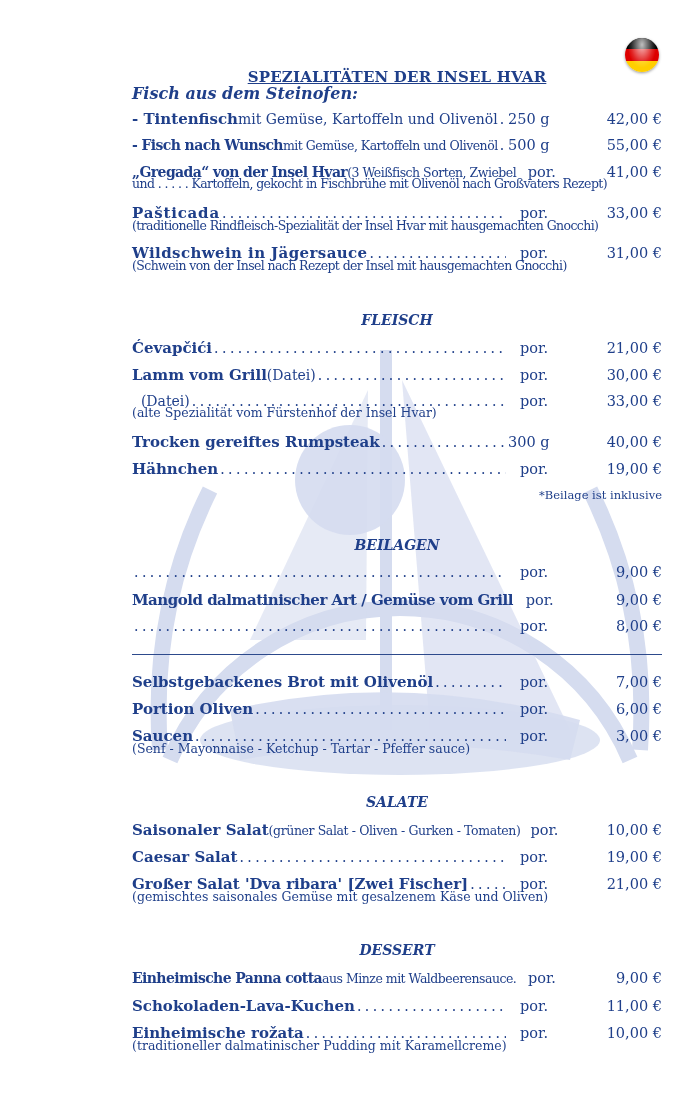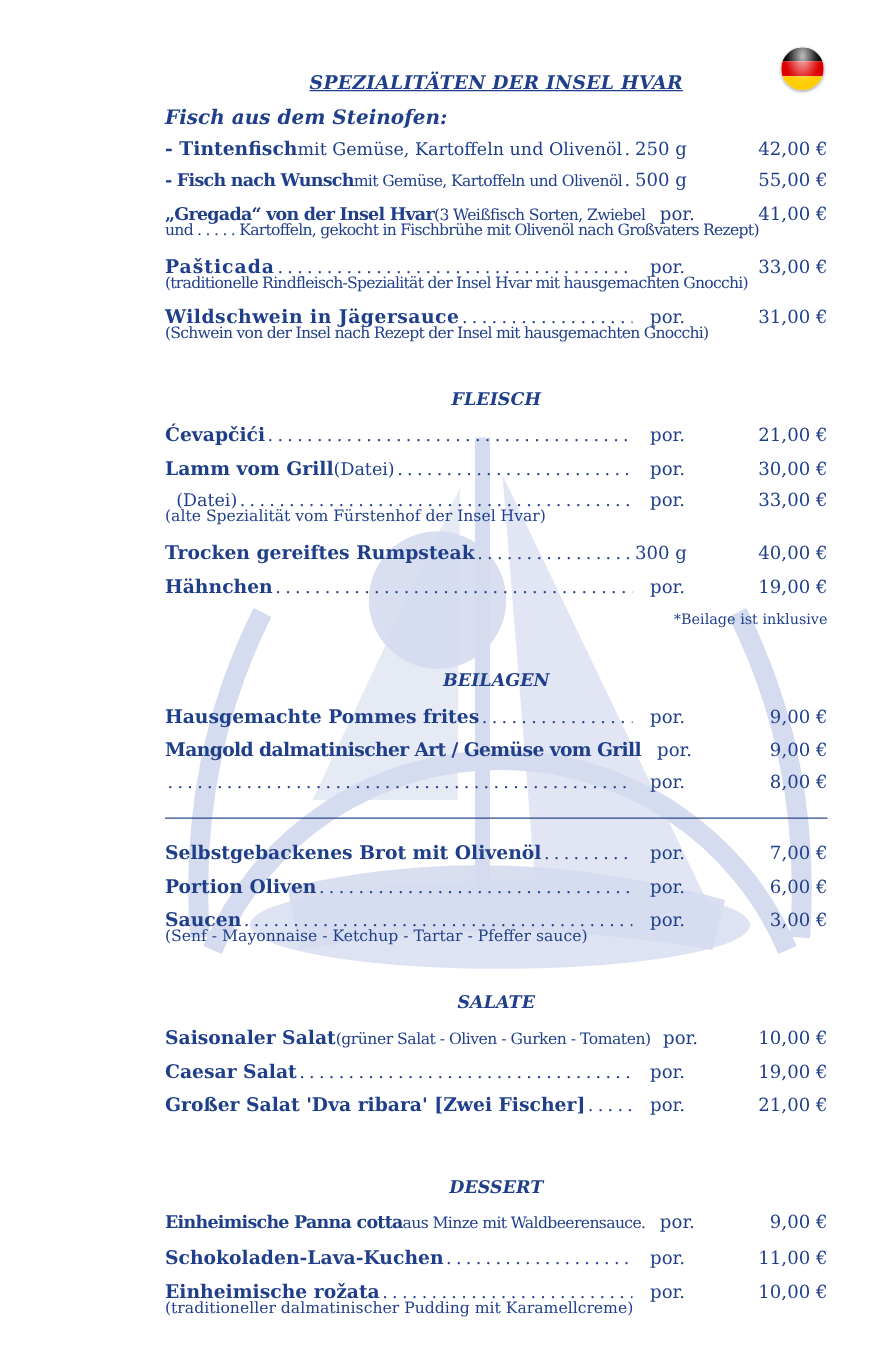--- a/index.html
+++ b/index.html
@@ -5,21 +5,21 @@
   html, body { margin: 0; padding: 0; background: #ffffff; }
   body { width: 699px; height: 1096px; position: relative; overflow: hidden;
          font-family: "DejaVu Serif", "Liberation Serif", serif; color: #1f3f8a; }
   .watermark { position: absolute; left: 130px; top: 310px; width: 540px; height: 470px; z-index: 0; }
   .flag { position: absolute; left: 625px; top: 38px; width: 34px; height: 34px; border-radius: 50%;
           overflow: hidden; box-shadow: 0 1px 3px rgba(0,0,0,0.4); z-index: 2; }
   .flag .stripe { height: 33.34%; }
   .flag .gloss { position: absolute; left: 0; top: 0; width: 100%; height: 100%; border-radius: 50%;
                  background: radial-gradient(ellipse at 50% 20%, rgba(255,255,255,0.75) 0%, rgba(255,255,255,0.15) 45%, rgba(255,255,255,0) 60%); }
   .content { position: absolute; left: 132px; top: 0; width: 530px; z-index: 1; }
-  .title { position: absolute; top: 57px; left: 0; width: 530px; text-align: center; font-style: italic; font-weight: bold;
+  .title { position: absolute; top: 68px; left: 0; width: 530px; text-align: center; font-weight: bold;
            font-size: 15px; text-decoration: underline; letter-spacing: 0.2px; }
   .subtitle { position: absolute; top: 84px; left: 0; font-style: italic; font-weight: bold; font-size: 16px; }
   .section-title { position: absolute; left: 0; width: 530px; text-align: center; font-style: italic; font-weight: bold; font-size: 14px; }
   .item { position: absolute; left: 0; width: 530px; }
   .row { display: flex; align-items: baseline; font-size: 14.5px; white-space: nowrap; }
   .name { font-weight: bold; font-size: 15px; }
   .extra { font-weight: normal; font-size: 14px; }
   .small .name { font-size: 14px; letter-spacing: -0.6px; }
   .small .extra { font-size: 12.5px; letter-spacing: -0.5px; }
   .dots { flex: 1; overflow: hidden; margin: 0 2px; font-size: 14px; }
@@ -151,21 +151,20 @@
         <span class="dots"></span>
         <span class="unit">por.</span>
         <span class="price">19,00 €</span>
       </div>
   </div>
   <div class="note" style="top:488px">*Beilage ist inklusive</div>
 
   <div class="section-title" style="top:537px">BEILAGEN</div>
   <div class="item" style="top:564px">
     <div class="row">
-        <span class="name">Hausgemachte Pommes frites</span>
         <span class="dots"></span>
         <span class="unit">por.</span>
         <span class="price">9,00 €</span>
       </div>
   </div>
   <div class="item" style="top:591px">
     <div class="row">
         <span class="name" style="letter-spacing:-0.5px">Mangold dalmatinischer Art / Gemüse vom Grill</span>
         <span class="dots"></span>
         <span class="unit">por.</span>
@@ -224,20 +223,21 @@
         <span class="price">19,00 €</span>
       </div>
   </div>
   <div class="item" style="top:875px">
     <div class="row">
         <span class="name">Großer Salat 'Dva ribara' [Zwei Fischer]</span>
         <span class="dots"></span>
         <span class="unit">por.</span>
         <span class="price">21,00 €</span>
       </div>
+    <div class="desc">(gemischtes saisonales Gemüse mit gesalzenem Käse und Oliven)</div>
   </div>
 
   <div class="section-title" style="top:942px">DESSERT</div>
   <div class="item small" style="top:970px">
     <div class="row">
         <span class="name">Einheimische Panna cotta</span>
         <span class="extra"> aus Minze mit Waldbeerensauce.</span>
         <span class="dots"></span>
         <span class="unit">por.</span>
         <span class="price">9,00 €</span>

